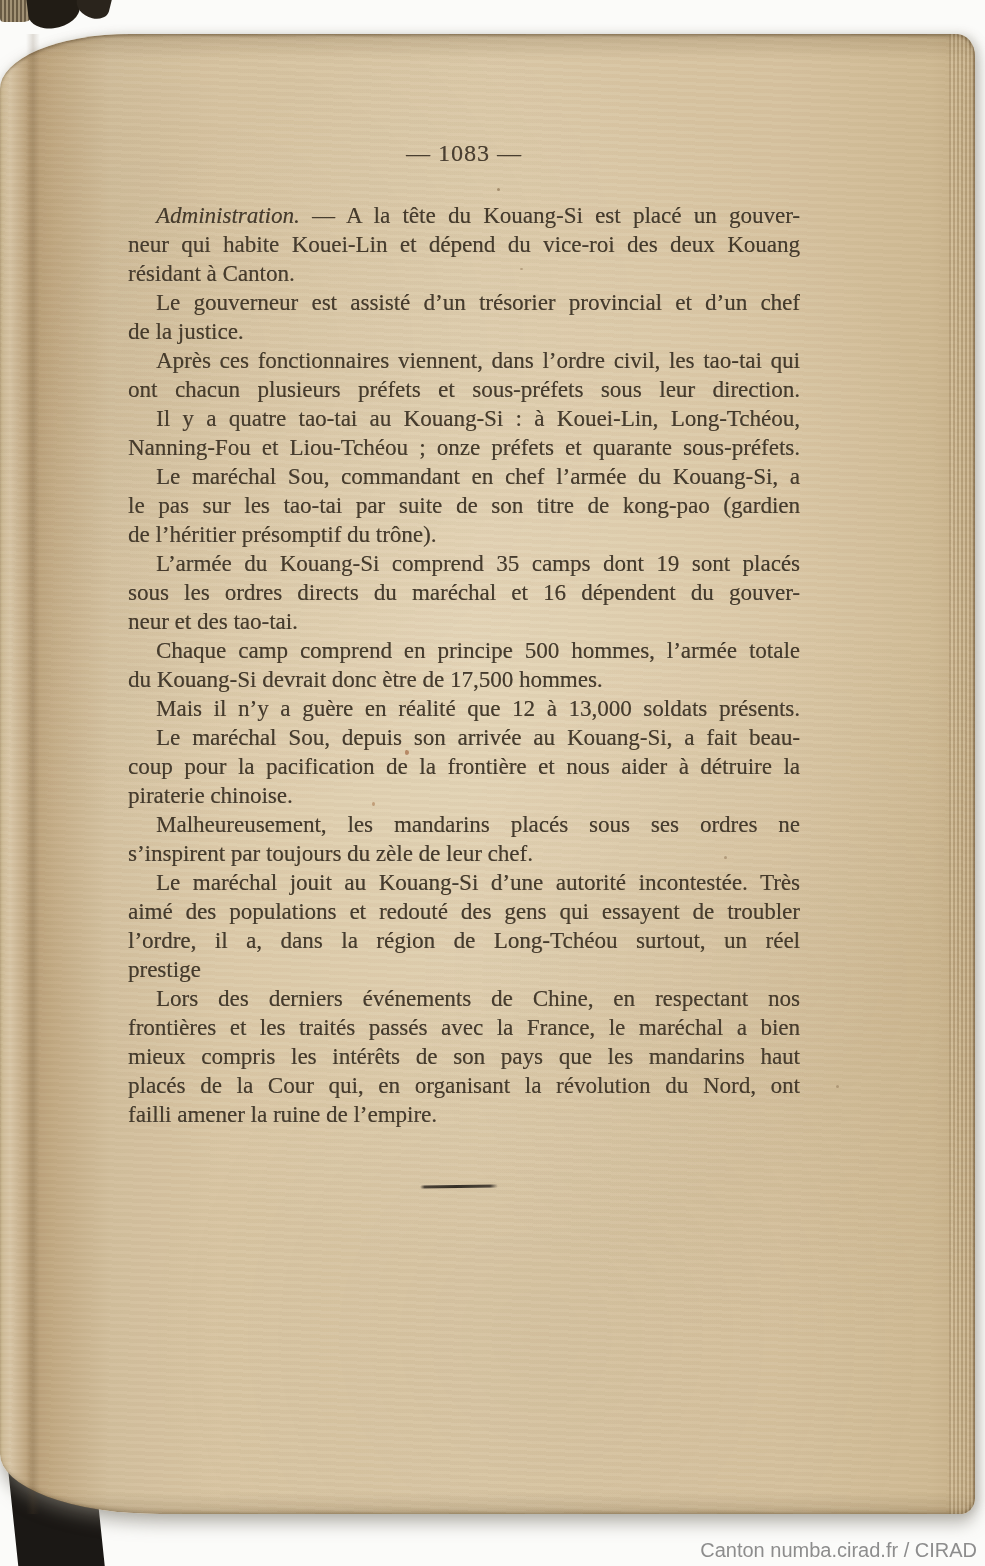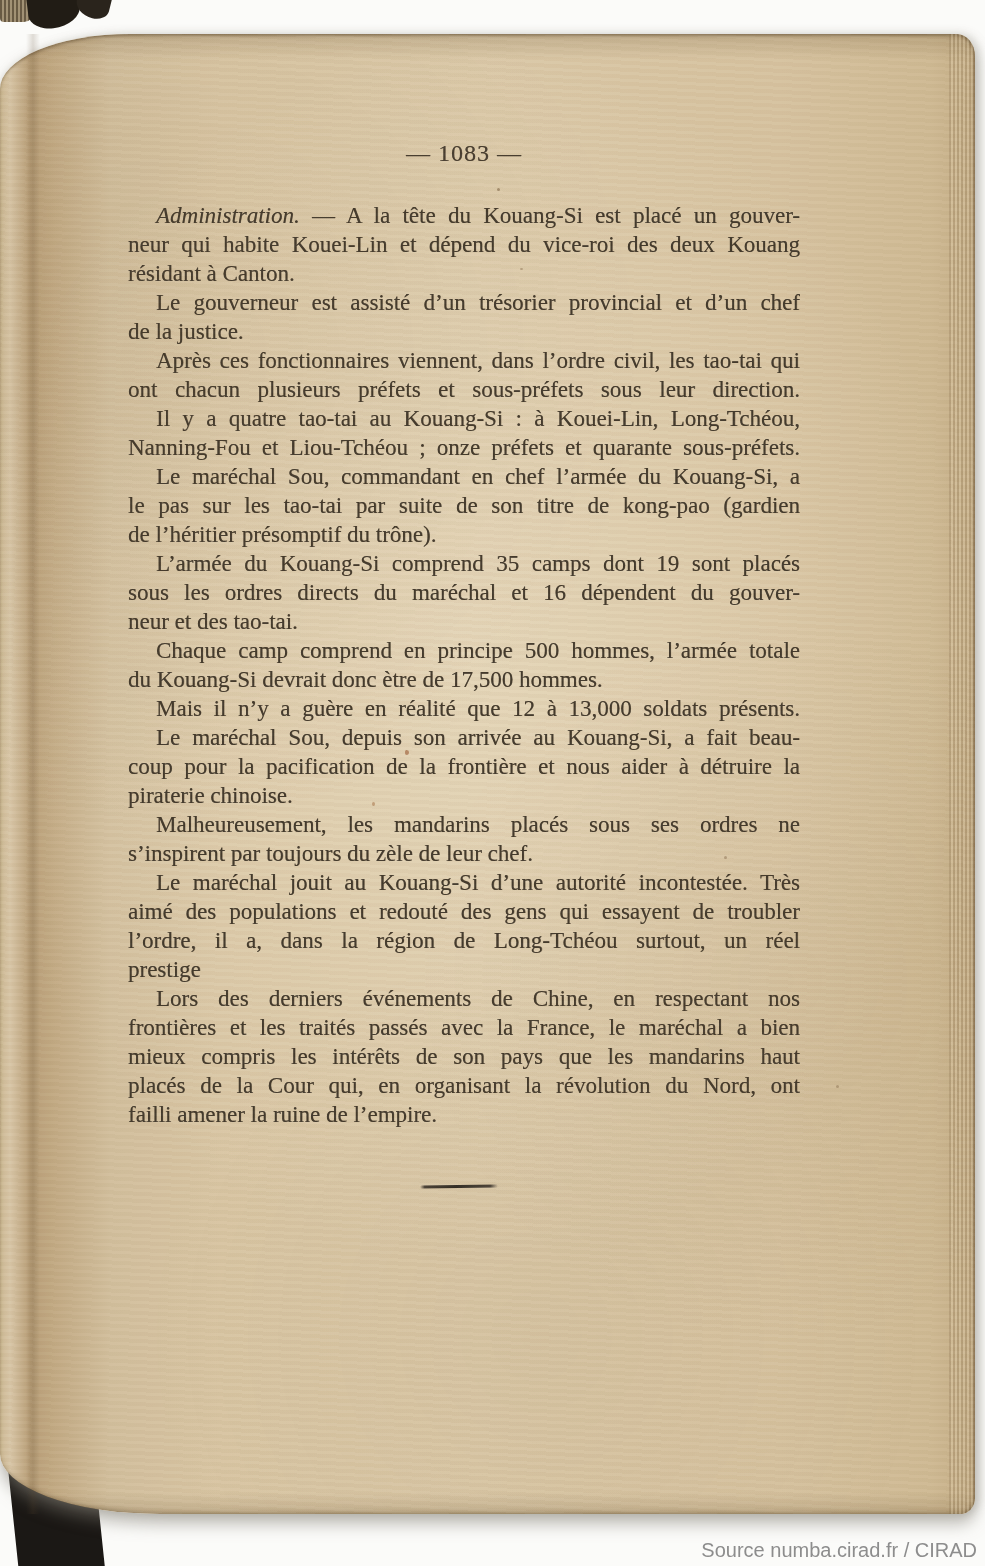--- a/index.html
+++ b/index.html
@@ -188,13 +188,13 @@
   <div class="end-rule"></div>
 
   <div class="speck s1"></div>
   <div class="speck s2"></div>
   <div class="speck s3"></div>
   <div class="speck s4"></div>
   <div class="speck s5"></div>
   <div class="speck s6"></div>
 </div>
 
-<div class="watermark">Source numba.cirad.fr / CIRAD</div>
+<div class="watermark">Canton numba.cirad.fr / CIRAD</div>
 
 </body></html>

